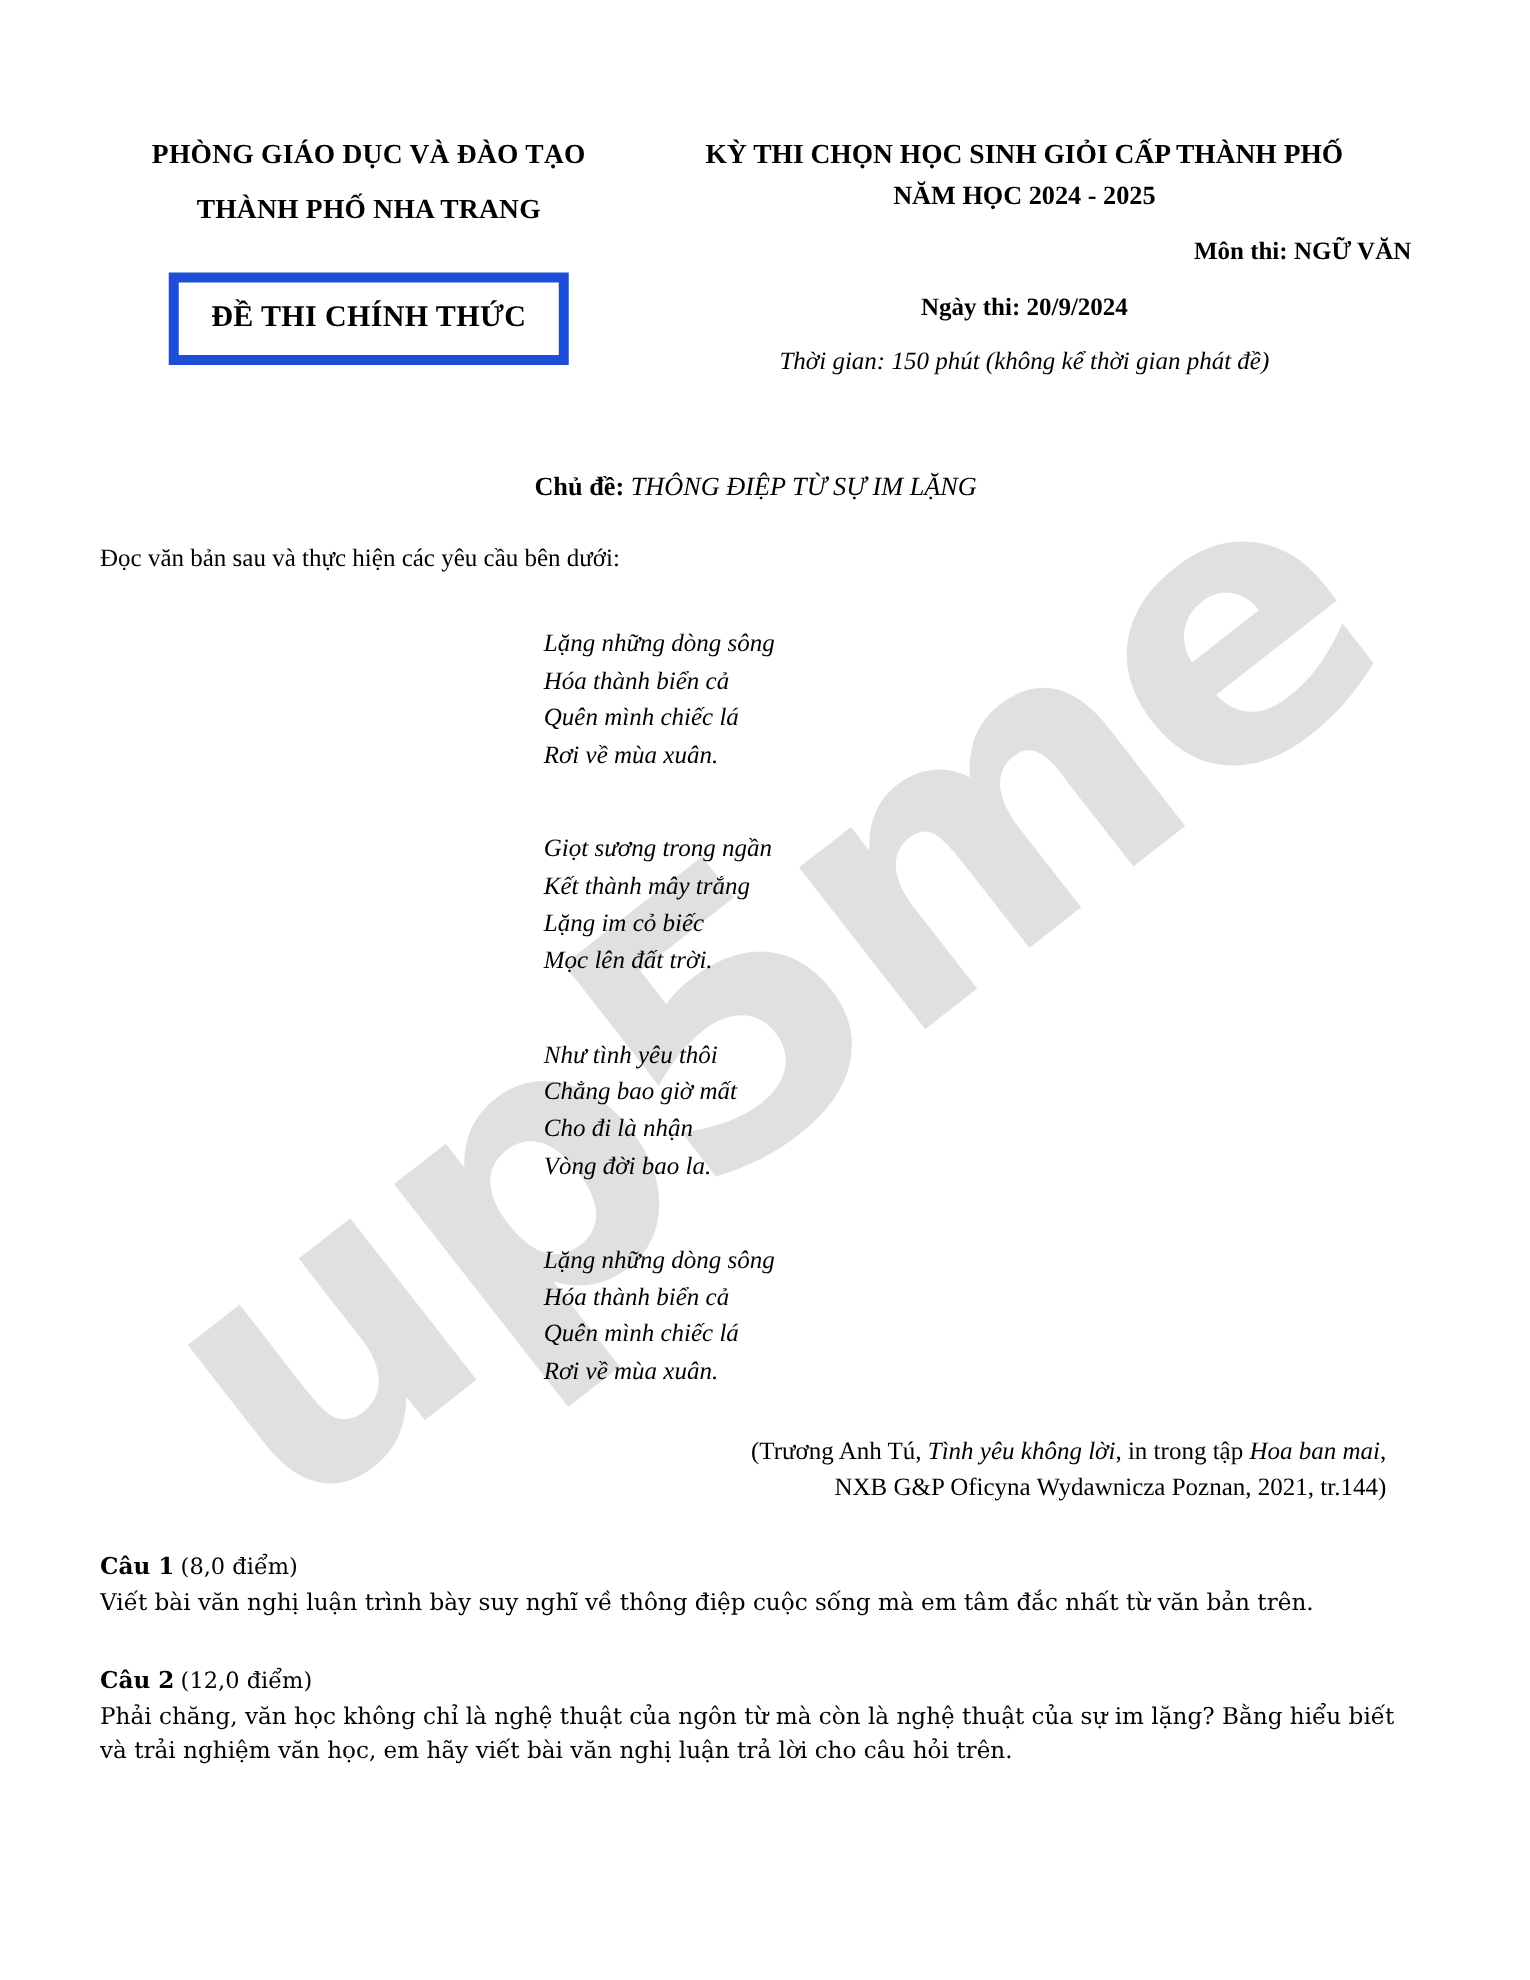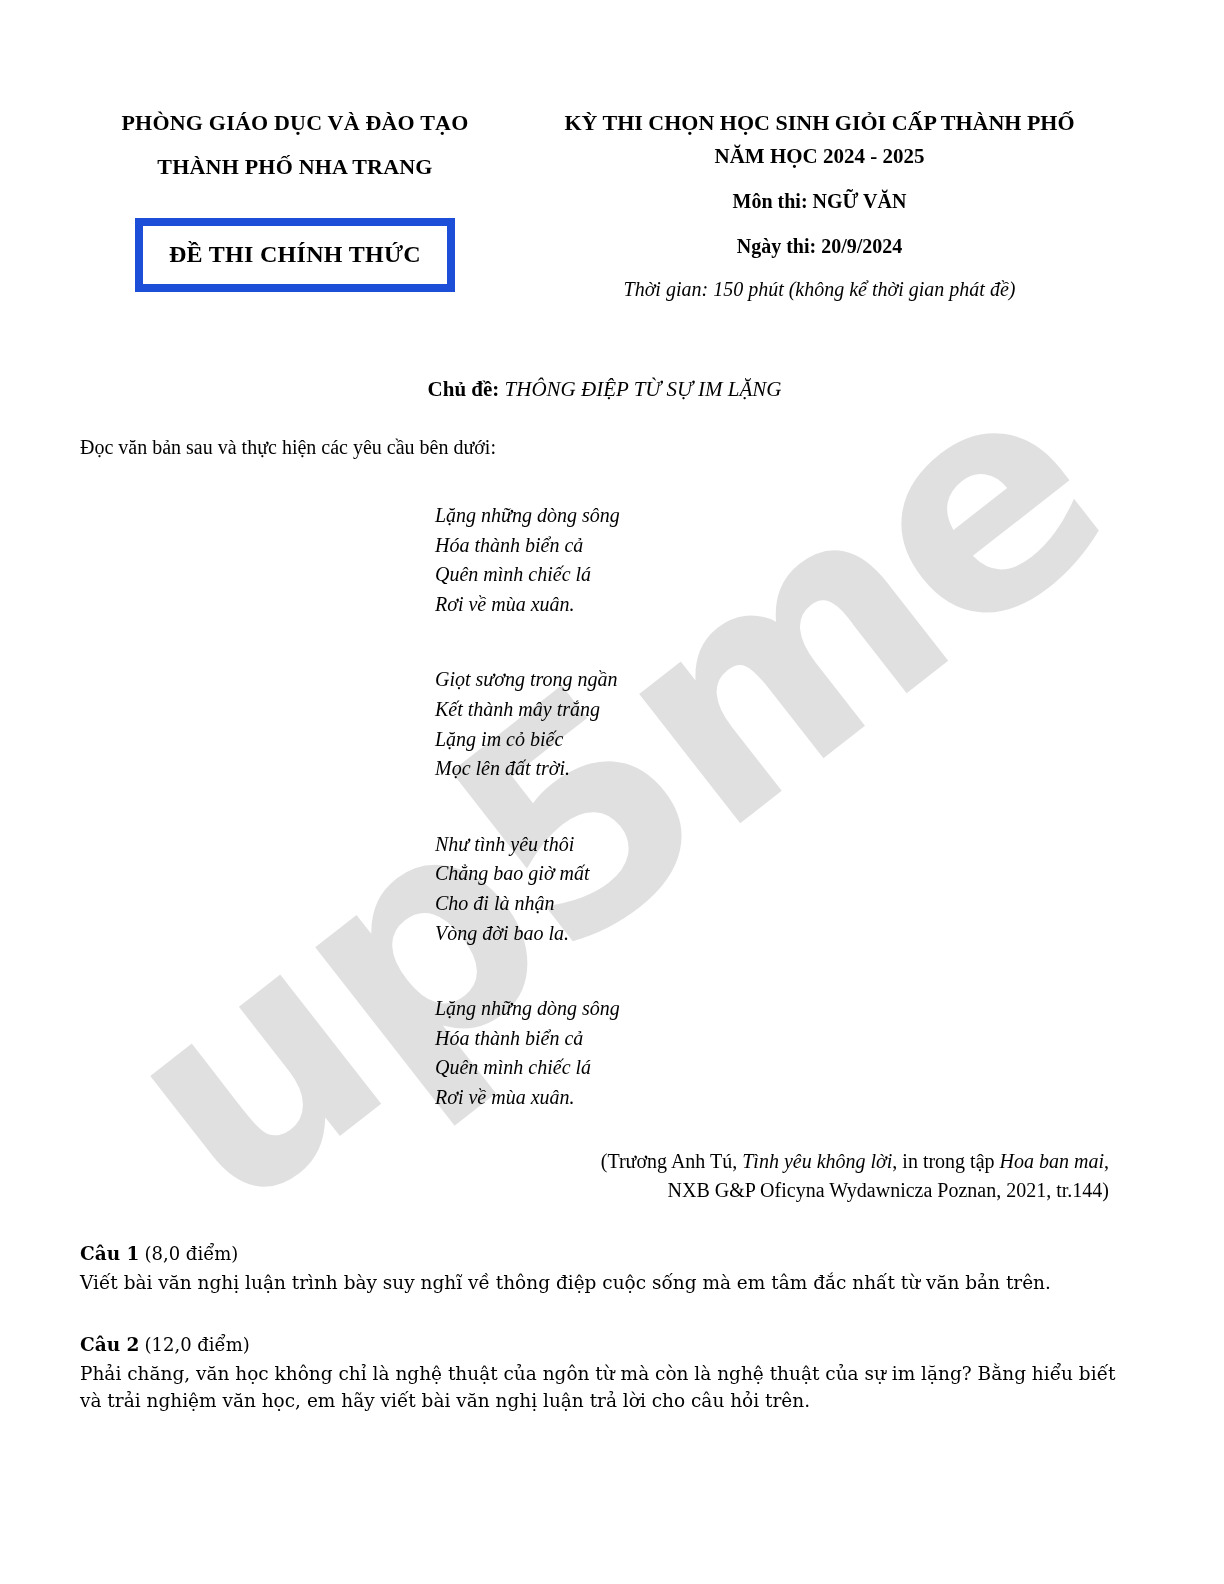--- a/index.html
+++ b/index.html
@@ -79,20 +79,21 @@
     font-weight: 700;
     line-height: 1.0;
     margin-bottom: 24px;
     margin-top: 12px;
   }
   .hr-line3 {
     font-size: 20px;
     font-weight: 700;
     line-height: 1.0;
     margin-bottom: 25px;
+    text-align: right;
   }
   .hr-line4 {
     font-size: 20px;
     font-weight: 700;
     line-height: 1.0;
     margin-bottom: 23px;
   }
   .hr-line5 {
     font-size: 20px;
     font-style: italic;

